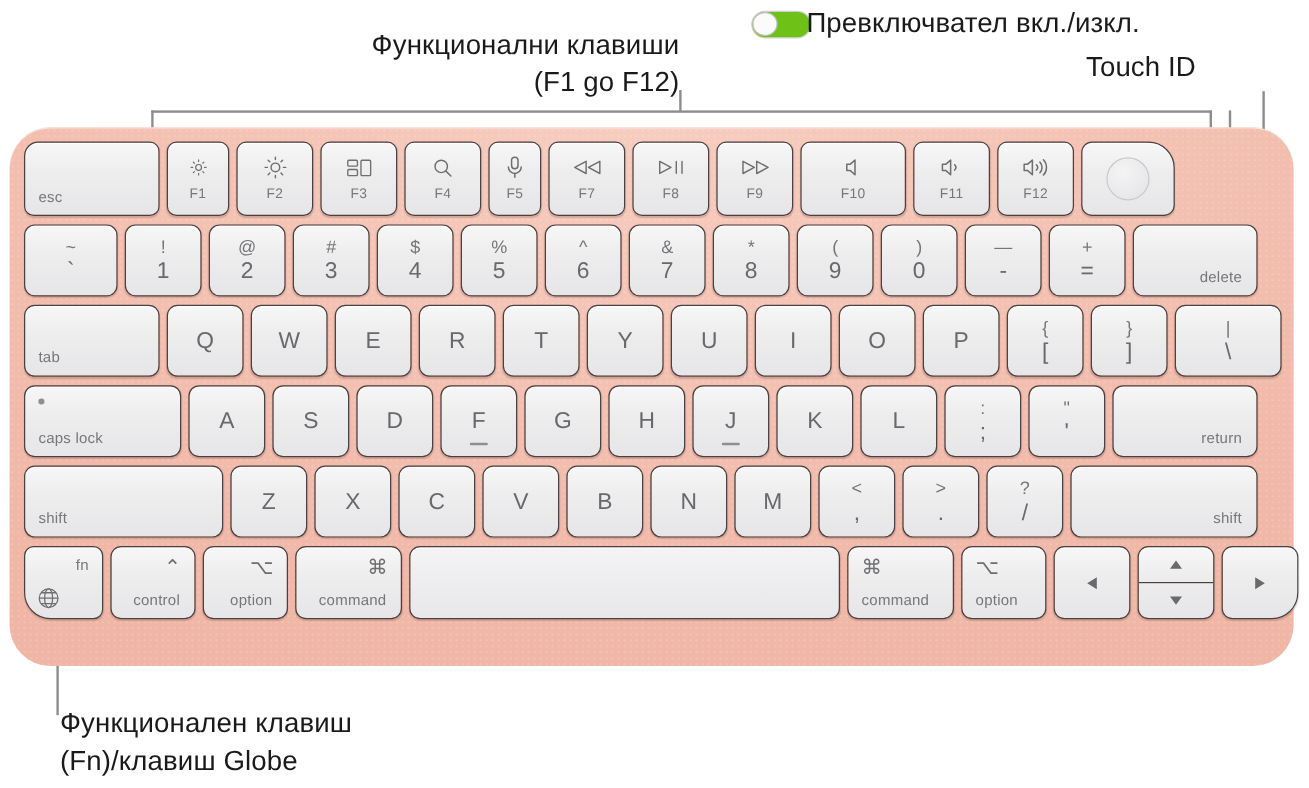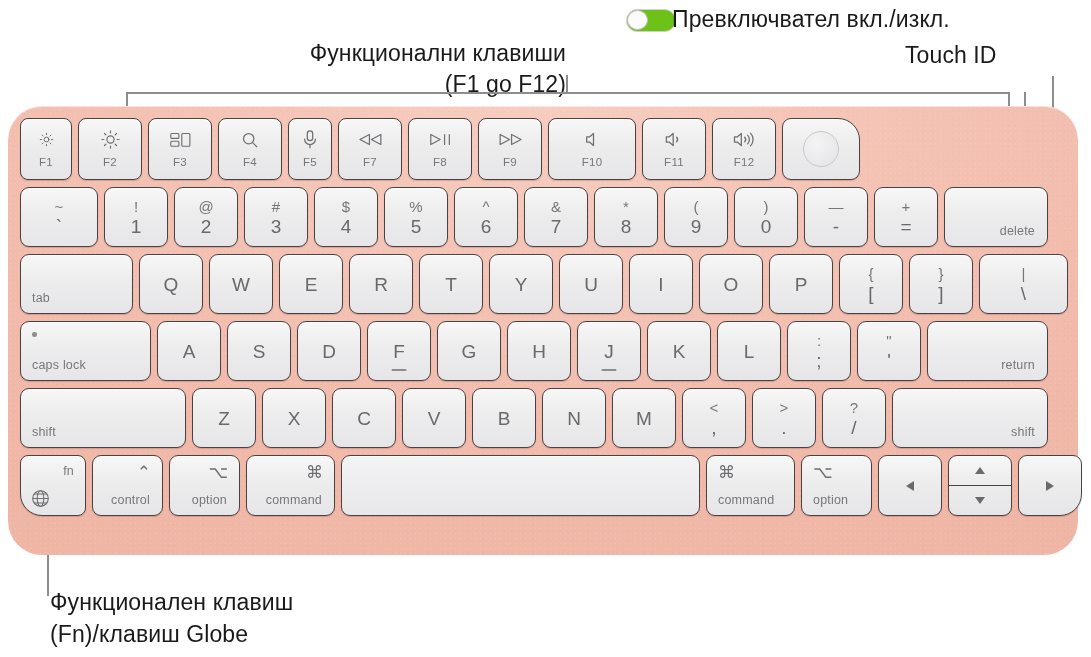--- a/index.html
+++ b/index.html
@@ -14,21 +14,21 @@
 
   
   .callout {
     position: absolute;
     color: #1a1a1a;
     font-size: 23px;
     line-height: 31px;
     white-space: pre-line;
     letter-spacing: .1px;
   }
-  #label-fkeys { left: 186px; top: 38px; width: 380px; text-align: right; }
+  #label-fkeys { left: 186px; top: 22px; width: 380px; text-align: right; }
   #label-power { left: 672px; top: 4px; }
   #label-touchid { left: 905px; top: 40px; }
   #label-fn { left: 50px; top: 586px; line-height: 32px; }
 
   
   #power-toggle {
     position: absolute; left: 626px; top: 9px;
     width: 50px; height: 23px; border-radius: 12px;
     background: #6ec116; border: 1.5px solid #cfcfcf;
   }
@@ -177,20 +177,23 @@
   <div class="ln v" id="br-right"></div>
   <div class="ln v" id="br-stem"></div>
   <div class="ln v" id="tid-line"></div>
   <div class="ln v" id="tid-stem"></div>
   <div class="ln v" id="fn-v"></div>
 
   <div id="keyboard">
 
     <div class="row" id="row-fn">
 
+      <div class="key fnrow" style="width:113px;border-radius:12px 8px 8px 8px">
+        <span class="cor bl">esc</span>
+      </div>
 
       <div class="key fnrow" style="width:52px">
         <div class="fk">
           <span class="ic">
             <svg width="17" height="17" viewBox="0 0 24 24" fill="none" stroke="#6f6f72" stroke-width="1.4" stroke-linecap="round">
               <circle cx="12" cy="12" r="3.4"></circle>
               <path d="M12 3.2v1.8M12 19v1.8M3.2 12h1.8M19 12h1.8M5.8 5.8l1.3 1.3M16.9 16.9l1.3 1.3M18.2 5.8l-1.3 1.3M7.1 16.9l-1.3 1.3"></path>
             </svg>
           </span>
           <span class="fl">F1</span>

